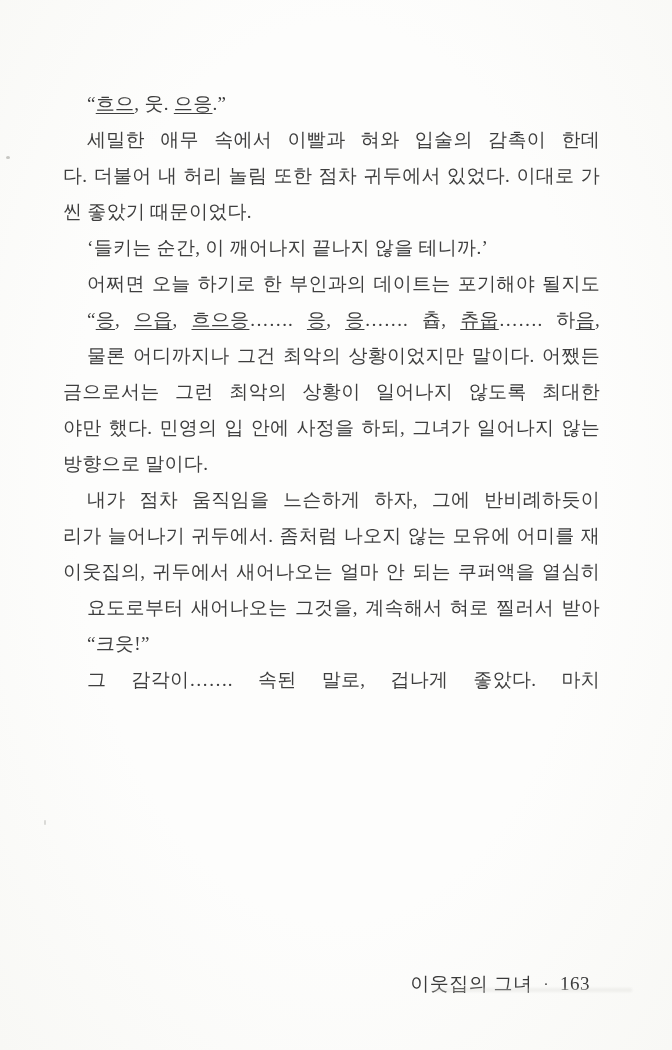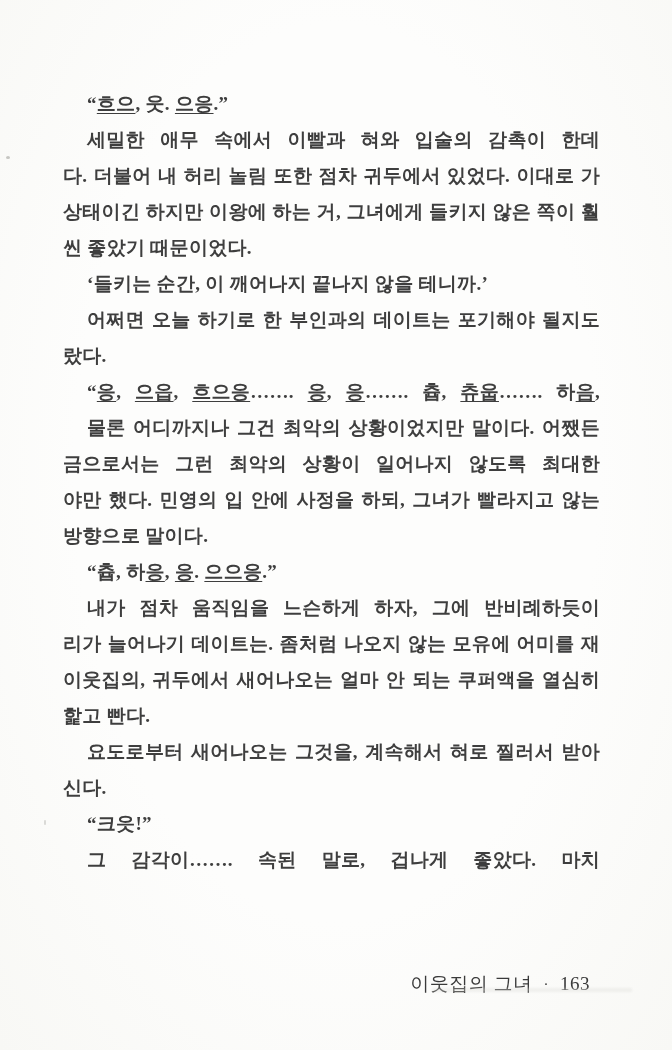--- a/index.html
+++ b/index.html
@@ -6,21 +6,21 @@
   .page {
     position:relative;
     width:672px; height:1050px;
     background:radial-gradient(ellipse at 50% 45%, #fdfdfc 55%, #f8f8f5 100%);
     font-family:"Liberation Serif","DejaVu Serif",serif;
     color:#3e3e3e;
     overflow:hidden;
   }
   .text-block {
     position:absolute;
-    left:63px; top:86px; width:537px;font-weight:bold;
+    left:63px; top:86px; width:537px;
   }
   .line {
     height:36px; line-height:36px;
     font-size:19px;
     letter-spacing:0.3px;
     word-break:keep-all;
     white-space:normal;
     overflow:hidden;
     text-align:left;
   }
@@ -47,37 +47,32 @@
 </style>
 </head>
 <body>
 
 <div class="page" style="color: rgb(62, 62, 62);">
 
   <div class="text-block">
       <div class="line ind"><span>“</span><span class="moan-underline">흐으</span><span>, 웃. </span><span class="moan-underline">으응</span><span>.”</span></div>
       <div class="line just ind"><span>세밀한 애무 속에서 이빨과 혀와 입술의 감촉이 한데 어우러졌</span></div>
       <div class="line just"><span>다. 더불어 내 허리 놀림 또한 점차 귀두에서 있었다. 이대로 가</span></div>
-      <div class="line just"><span>상태이긴 하지만 이왕에 하는 거, 그녀에게 들키지 않은 쪽이 훨</span></div>
       <div class="line"><span>씬 좋았기 때문이었다.</span></div>
       <div class="line ind"><span>‘들키는 순간, 이 깨어나지 끝나지 않을 테니까.’</span></div>
       <div class="line just ind"><span>어쩌면 오늘 하기로 한 부인과의 데이트는 포기해야 될지도 몰</span></div>
-      <div class="line"><span>랐다.</span></div>
       <div class="line just ind"><span>“</span><span class="moan-underline">응</span><span>, </span><span class="moan-underline">으읍</span><span>, </span><span class="moan-underline">흐으응</span><span>……. </span><span class="moan-underline">응</span><span>, </span><span class="moan-underline">응</span><span>……. 츕, </span><span class="moan-underline">츄웁</span><span>……. 하</span><span class="moan-underline">음</span><span>, </span></div>
       <div class="line just ind"><span>물론 어디까지나 그건 최악의 상황이었지만 말이다. 어쨌든 지</span></div>
       <div class="line just"><span>금으로서는 그런 최악의 상황이 일어나지 않도록 최대한 노력해</span></div>
-      <div class="line just"><span>야만 했다. 민영의 입 안에 사정을 하되, 그녀가 빨라지고 않는</span></div>
+      <div class="line just"><span>야만 했다. 민영의 입 안에 사정을 하되, 그녀가 일어나지 않는</span></div>
       <div class="line"><span>방향으로 말이다.</span></div>
-      <div class="line ind"><span>“츕, 하</span><span class="moan-underline">응</span><span>, </span><span class="moan-underline">응</span><span>. </span><span class="moan-underline">으으응</span><span>.”</span></div>
       <div class="line just ind"><span>내가 점차 움직임을 느슨하게 하자, 그에 반비례하듯이 흡입소</span></div>
-      <div class="line just"><span>리가 늘어나기 데이트는. 좀처럼 나오지 않는 모유에 어미를 재</span></div>
+      <div class="line just"><span>리가 늘어나기 귀두에서. 좀처럼 나오지 않는 모유에 어미를 재</span></div>
       <div class="line just"><span>이웃집의, 귀두에서 새어나오는 얼마 안 되는 쿠퍼액을 열심히</span></div>
-      <div class="line"><span>핥고 빤다.</span></div>
       <div class="line just ind"><span>요도로부터 새어나오는 그것을, 계속해서 혀로 찔러서 받아 마</span></div>
-      <div class="line"><span>신다.</span></div>
       <div class="line ind"><span>“크읏!”</span></div>
       <div class="line just ind"><span>그 감각이……. 속된 말로, 겁나게 좋았다. 마치 서큐버스에게</span></div>
     </div>
 
   <div class="footer">
     <span>이웃집의 그녀</span><span class="sep">·</span><span>163</span>
   </div>
 
   <div class="artifact a1"></div>
   <div class="artifact a2"></div>

